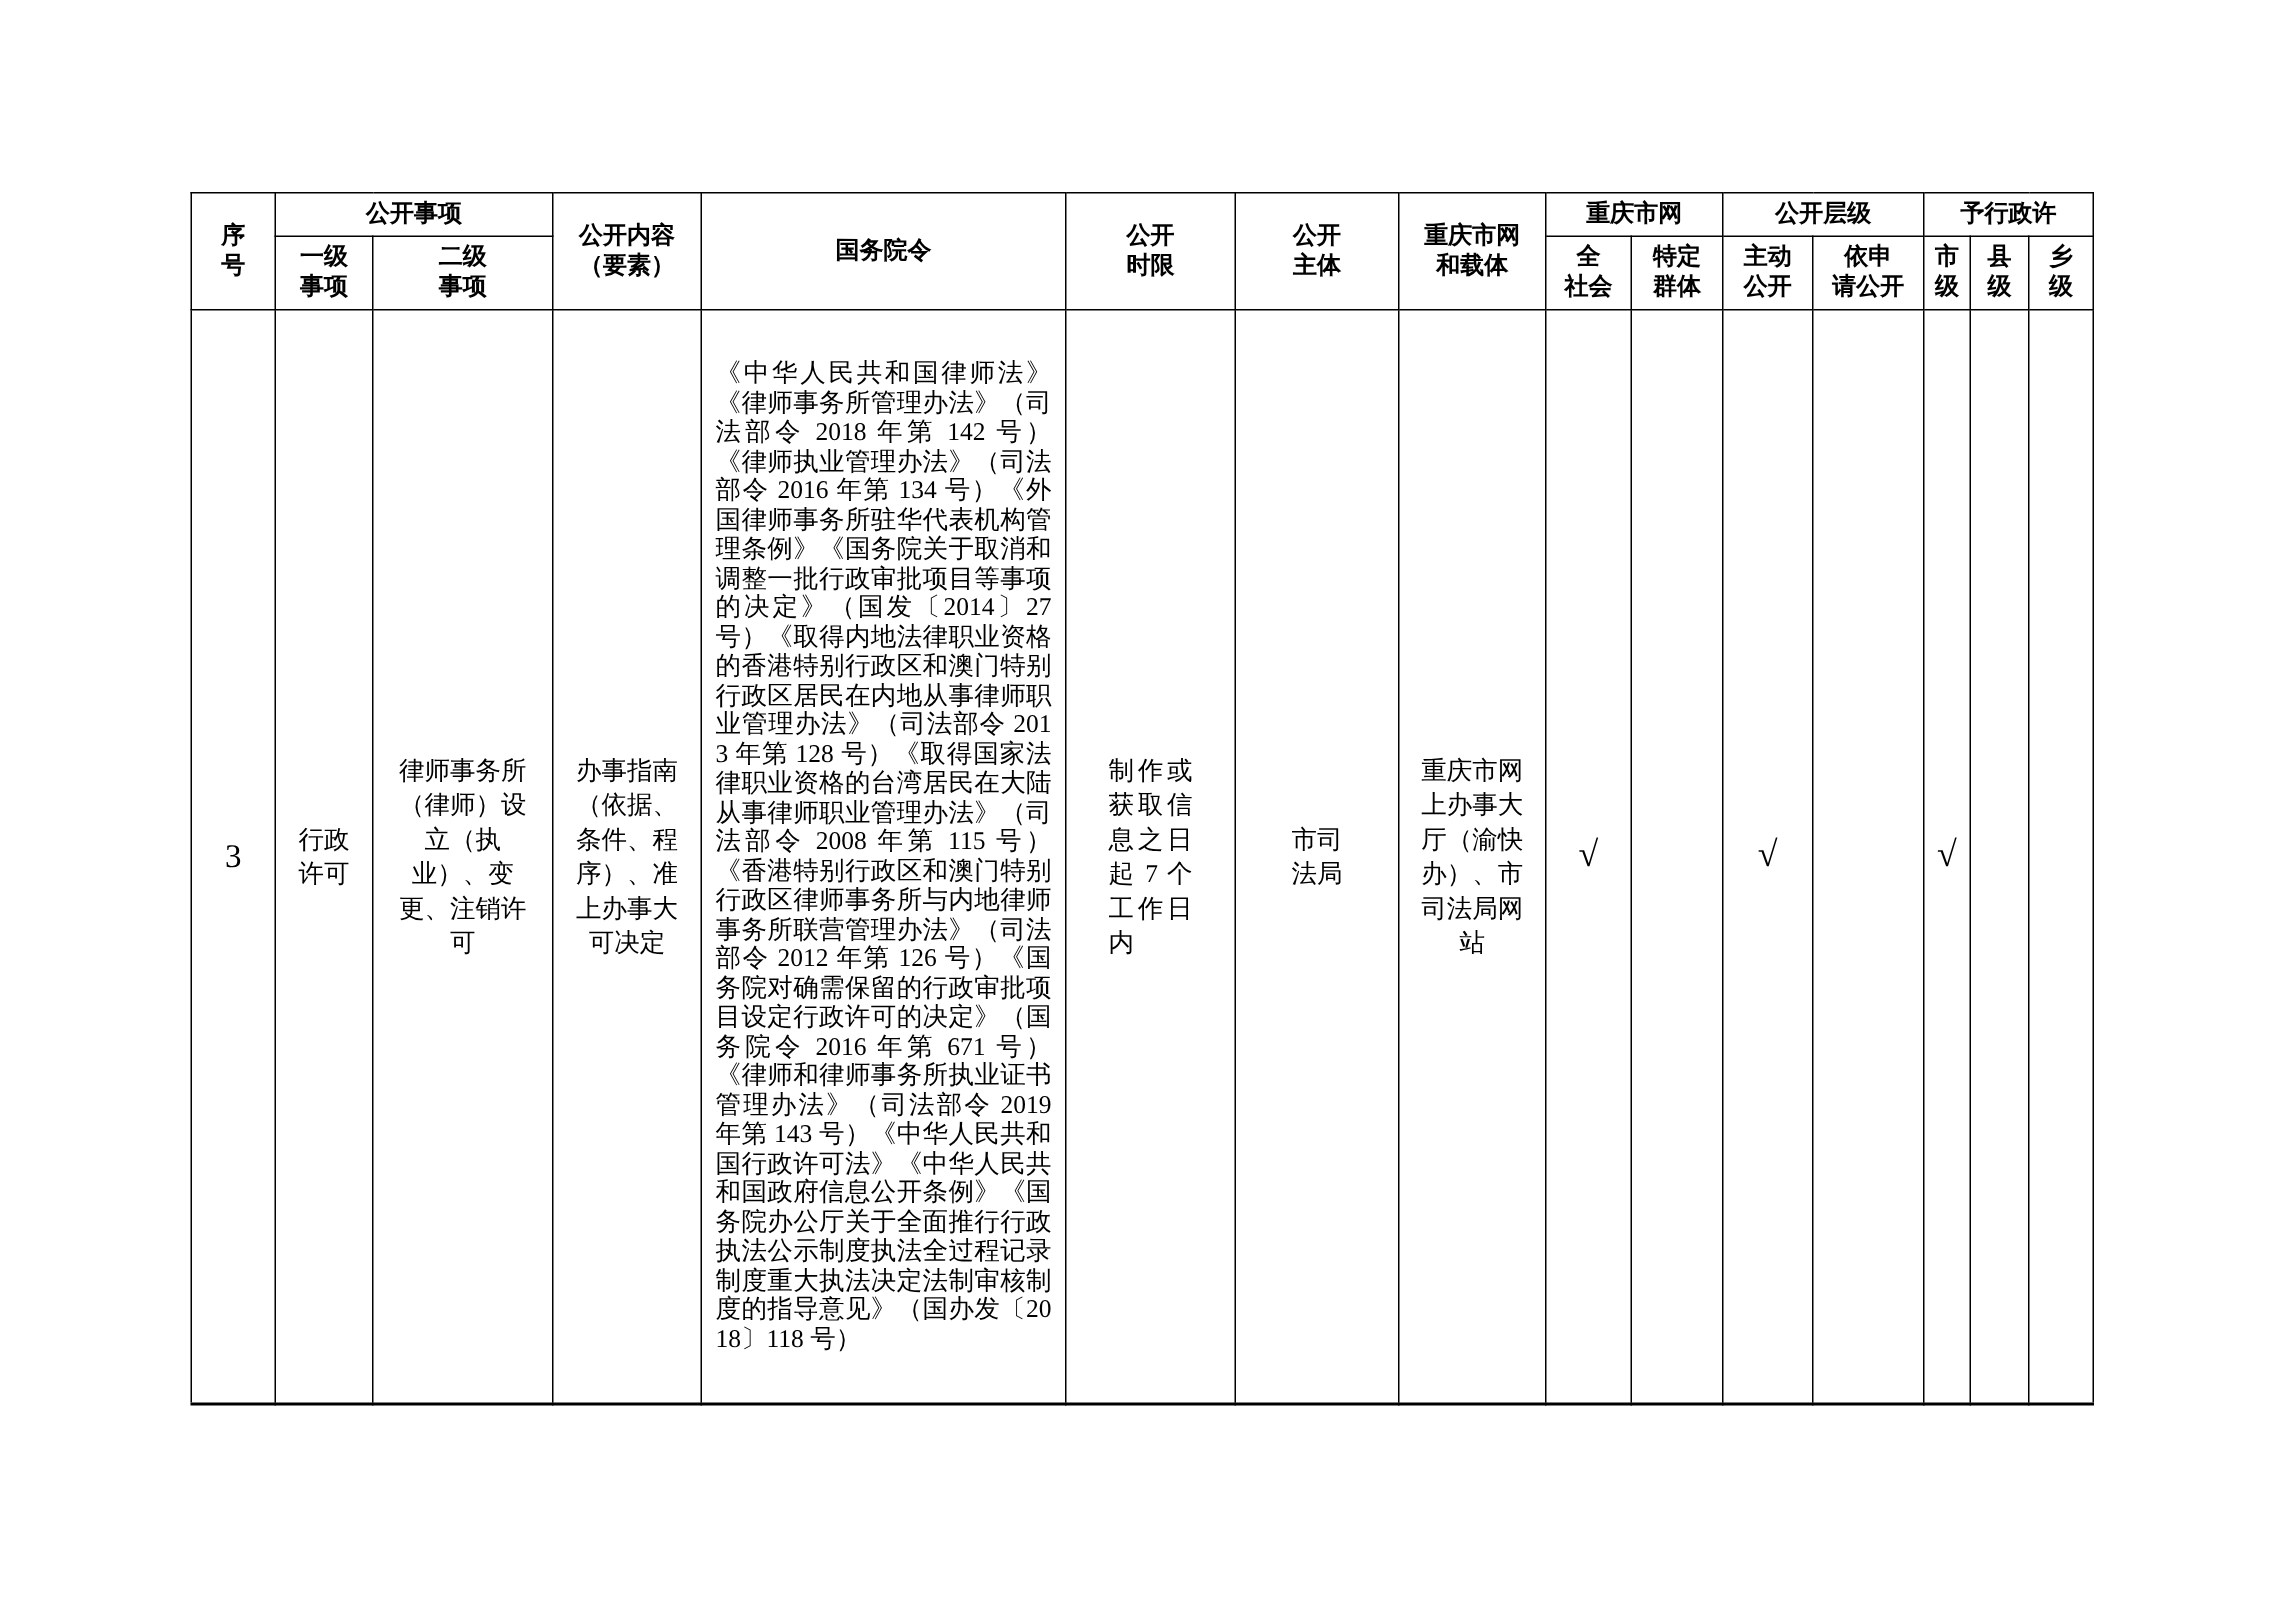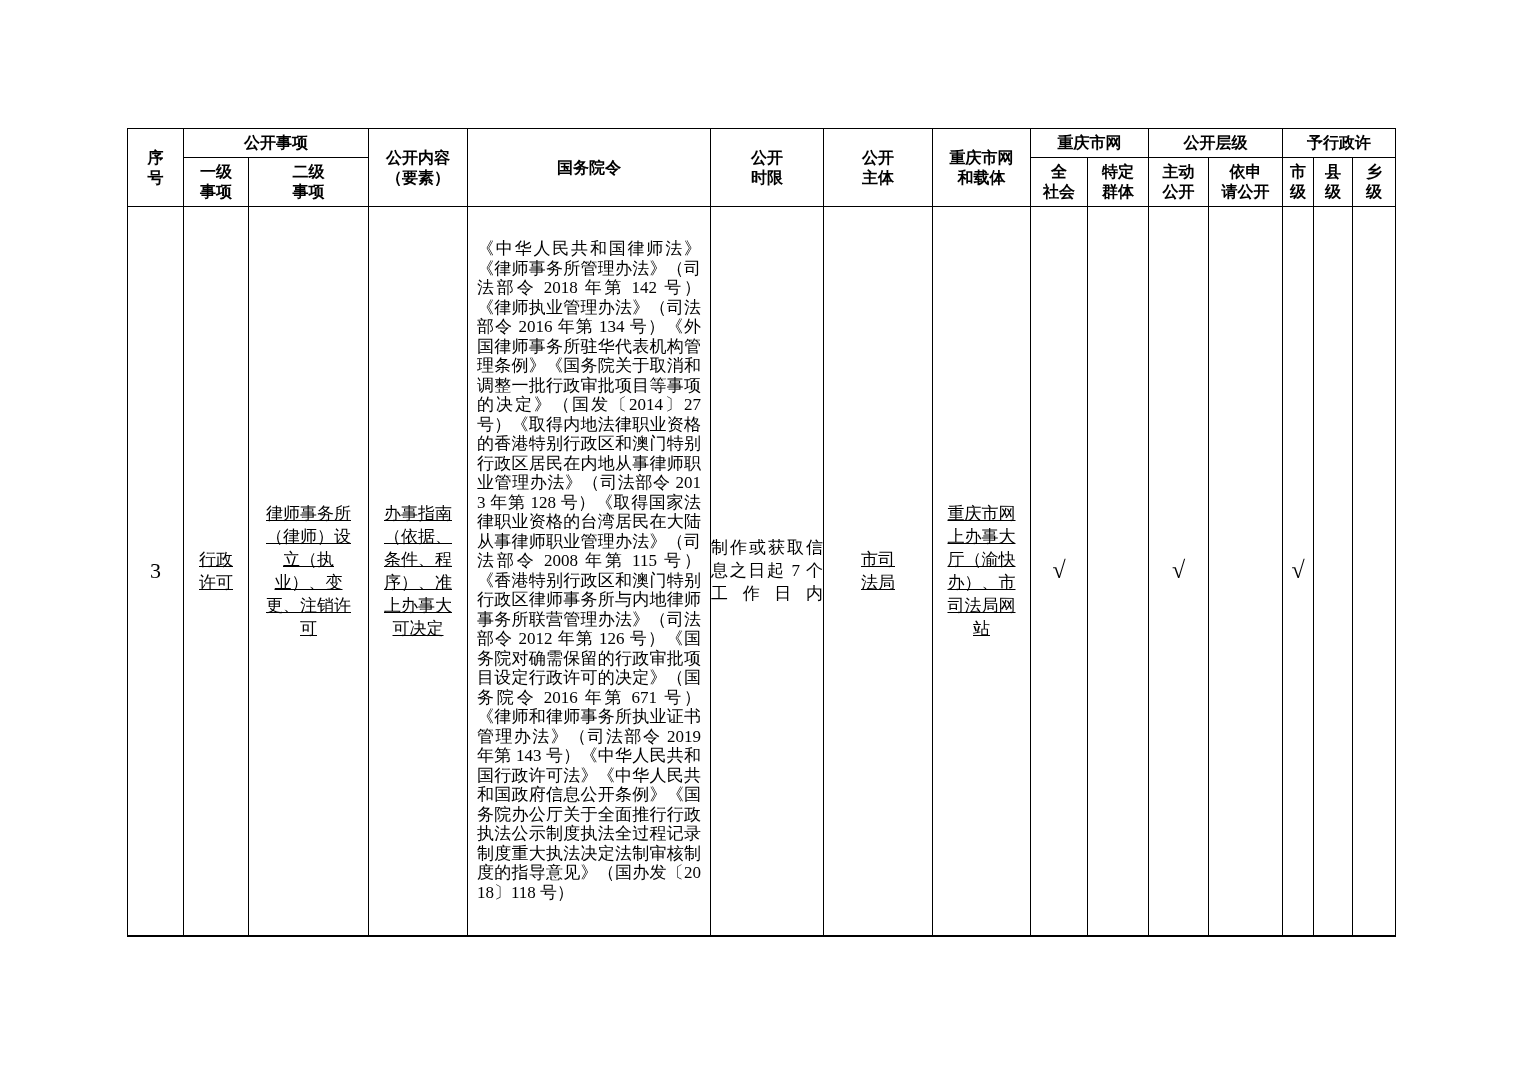--- a/index.html
+++ b/index.html
@@ -38,35 +38,35 @@
   }
   tr.hrow1 { height: 29px; }
   tr.hrow2 { height: 49px; }
   tr.brow  { height: 729px; }
   .disclosure td {
     font-size: 17px;
     text-align: center;
     line-height: 23px;
   }
   td.cell-seq { font-size: 22px; }
-  td.cell-wrap { white-space: pre-line; text-decoration: underline; }
+  td.cell-wrap { white-space: pre-line; }
   td.cell-basis {
     text-align: justify;
     text-justify: inter-character;
     word-break: break-all;
     line-height: 19.5px;
     padding: 0 9px;
   }
   td.cell-timelimit {
     text-align: justify;
     text-align-last: justify;
     text-justify: inter-character;
     word-break: break-all;
     line-height: 23px;
-    padding: 0 0;
+    padding: 0 28px;
   }
   td.cell-check { font-size: 24px; }
 </style>
 </head>
 <body>
 
 <div class="page">
   <table class="disclosure">
     <colgroup>
       <col style="width:56px">

